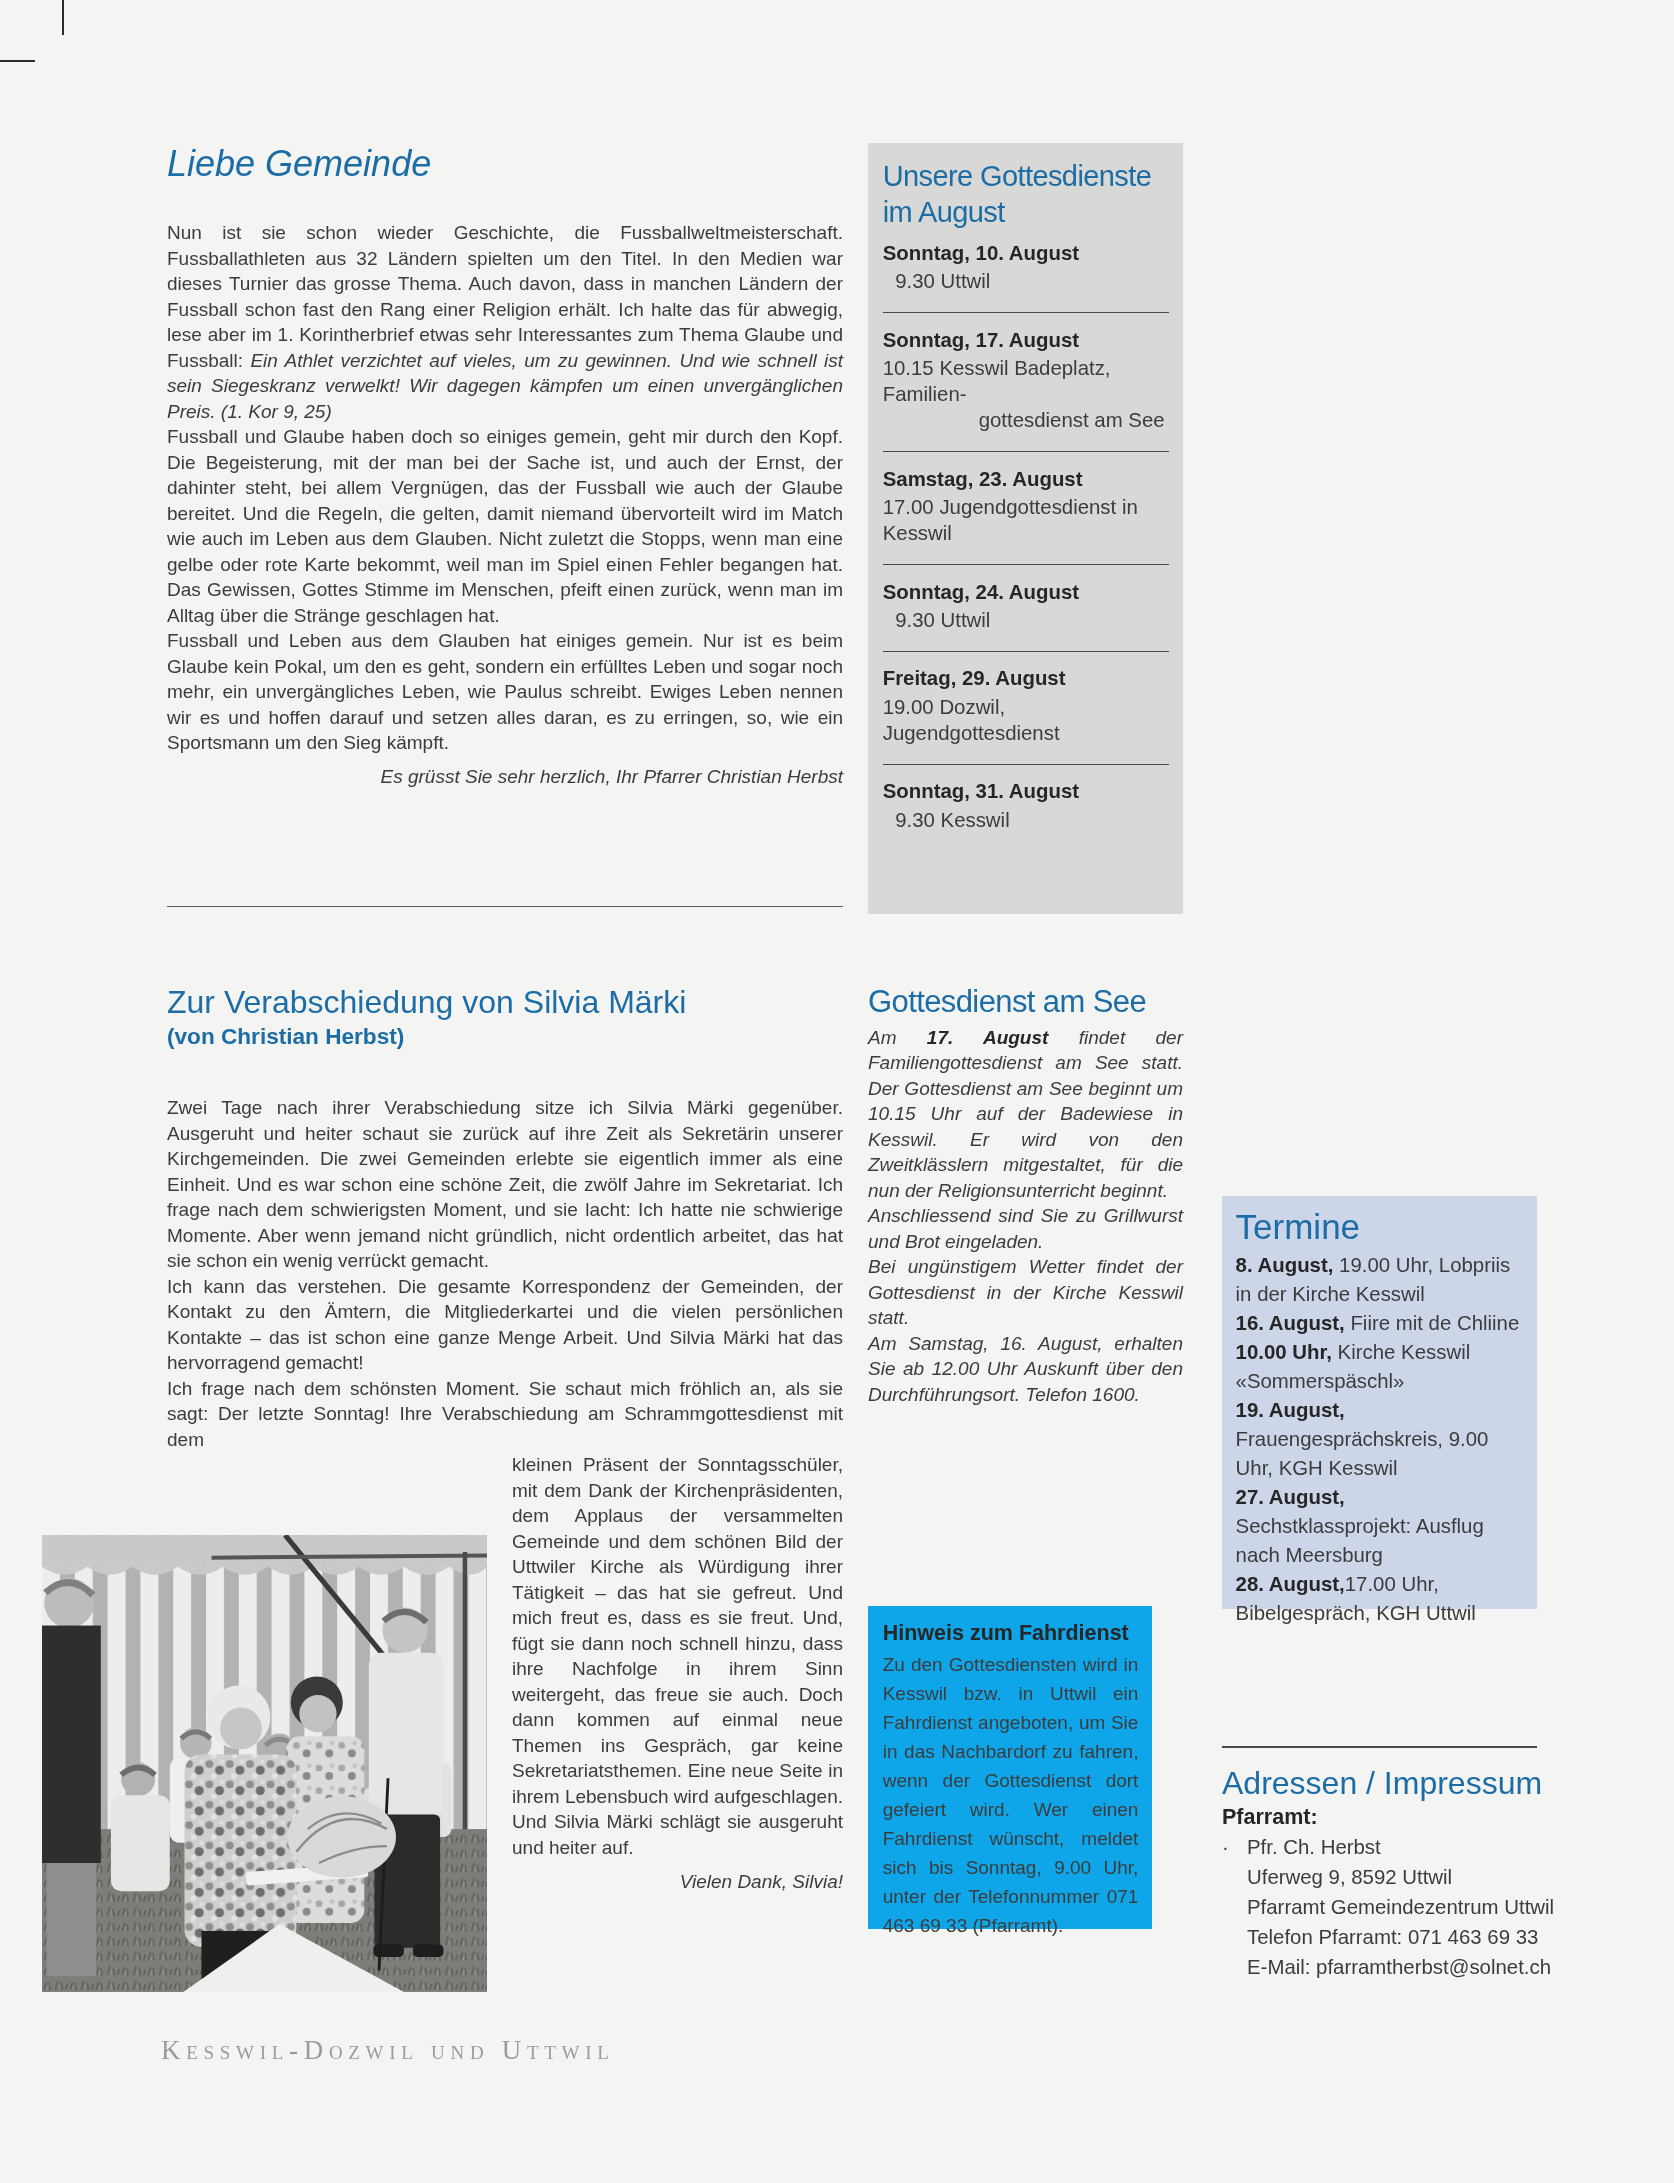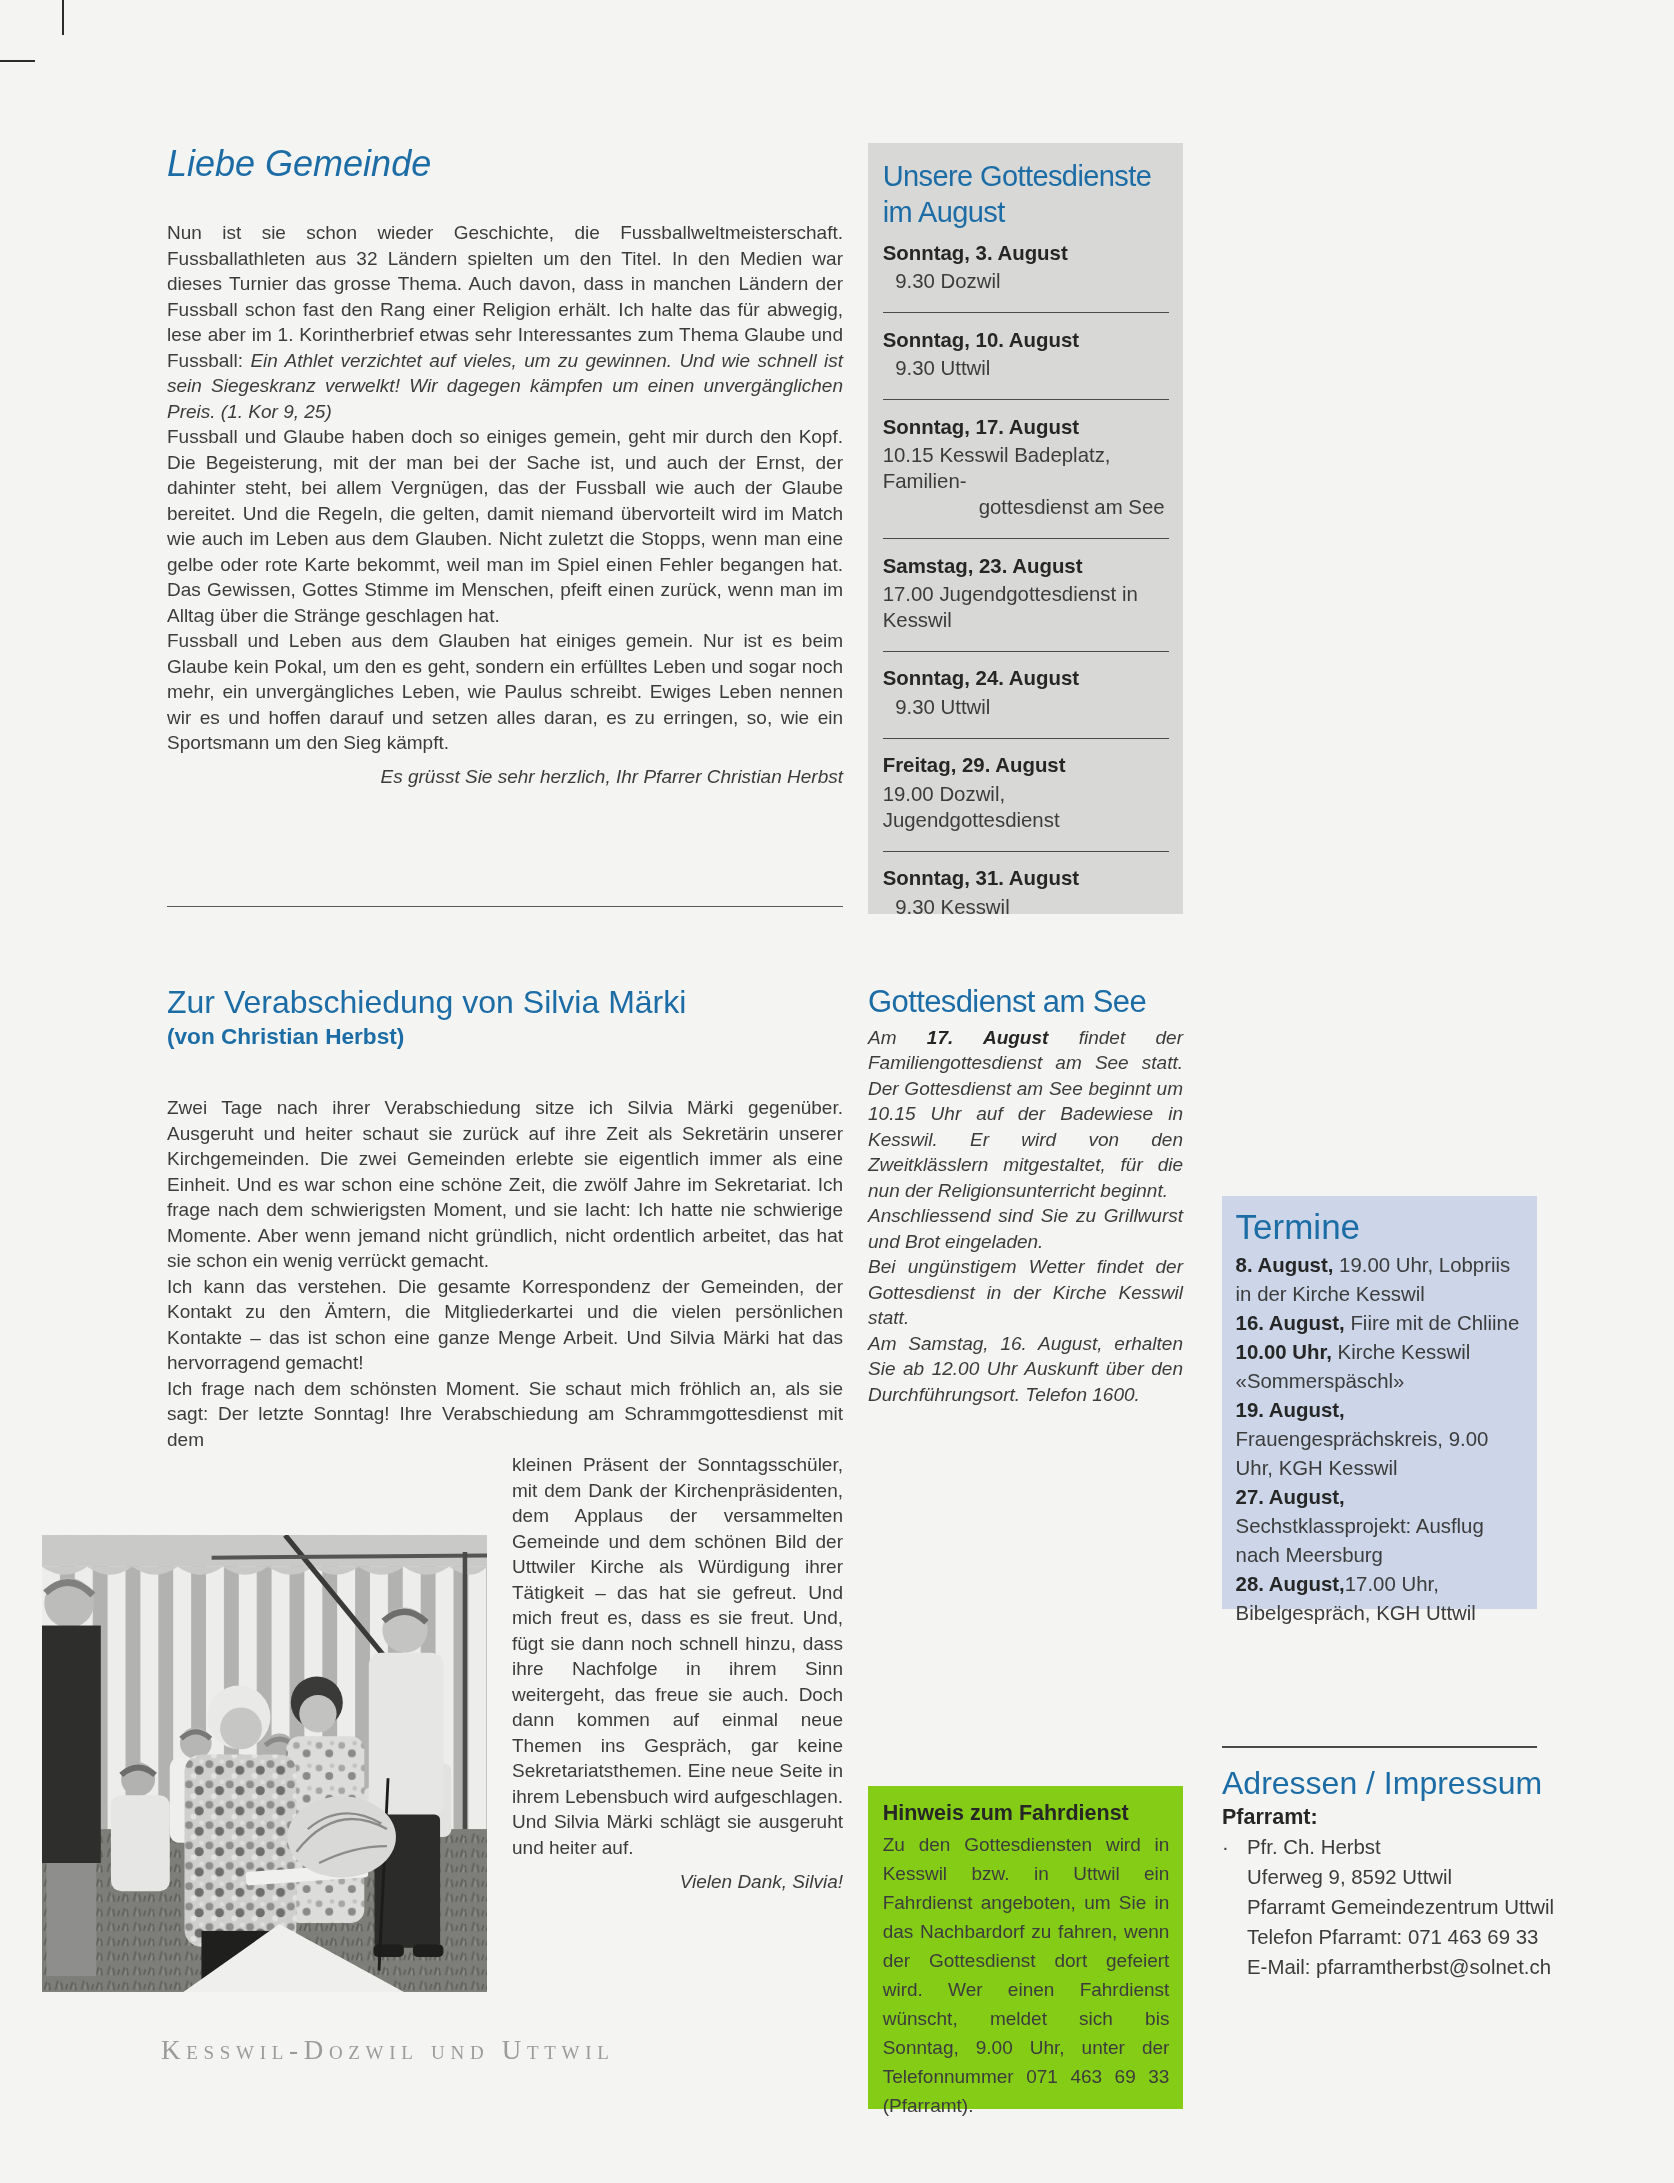--- a/index.html
+++ b/index.html
@@ -86,22 +86,22 @@
     background:#ccd6e8;
     padding:9px 12.5px 11.3px 13.6px;
   }
   .termine-box h2{font-size:35px;line-height:43px;color:#1c6ca6;}
   .tm-list{margin-top:3.4px;}
   .tm-entry{font-size:20.4px;line-height:29px;color:#3c3c3c;}
   .tm-entry b{font-weight:bold;color:#262626;}
 
   
   .fahrdienst-box{
-    left:868px;top:1786px;width:315px;height:323px;
-    background:#84cc16;
+    left:868px;top:1606px;width:284px;height:323px;
+    background:#0ea5e9;
     padding:12.5px 13.6px 11.3px 14.7px;
   }
   .fahrdienst-box h3{font-size:21.5px;line-height:28px;font-weight:bold;color:#262626;}
   .fahrdienst-box p.body{margin-top:3.4px;font-size:19px;line-height:29px;}
 
   
   .impressum{left:1222px;top:1765px;width:340px;}
   .impressum h2{font-size:32px;line-height:37px;color:#1c6ca6;white-space:nowrap;}
   .imp-label{font-size:21.5px;line-height:29px;font-weight:bold;color:#262626;margin-top:1px;}
   .imp-row{font-size:20.4px;line-height:30px;color:#3c3c3c;display:flex;}
@@ -137,24 +137,20 @@
   </section>
 
   <div class="divider1"></div>
 
   <aside class="services-box">
     <div class="box-title">
       <span style="display:block">Unsere Gottesdienste</span>
       <span style="display:block">im August</span>
     </div>
     <div class="svc-list">
-      <div class="svc-entry">
-        <div class="svc-date">Sonntag, 3. August</div>
-        <div class="svc-detail indent">9.30 Dozwil</div>
-      </div>
       <div class="svc-entry">
         <div class="svc-date">Sonntag, 10. August</div>
         <div class="svc-detail indent">9.30 Uttwil</div>
       </div>
       <div class="svc-entry">
         <div class="svc-date">Sonntag, 17. August</div>
         <div class="svc-detail">10.15 Kesswil Badeplatz, Familien-</div>
         <div class="svc-detail2">gottesdienst am See</div>
       </div>
       <div class="svc-entry">

